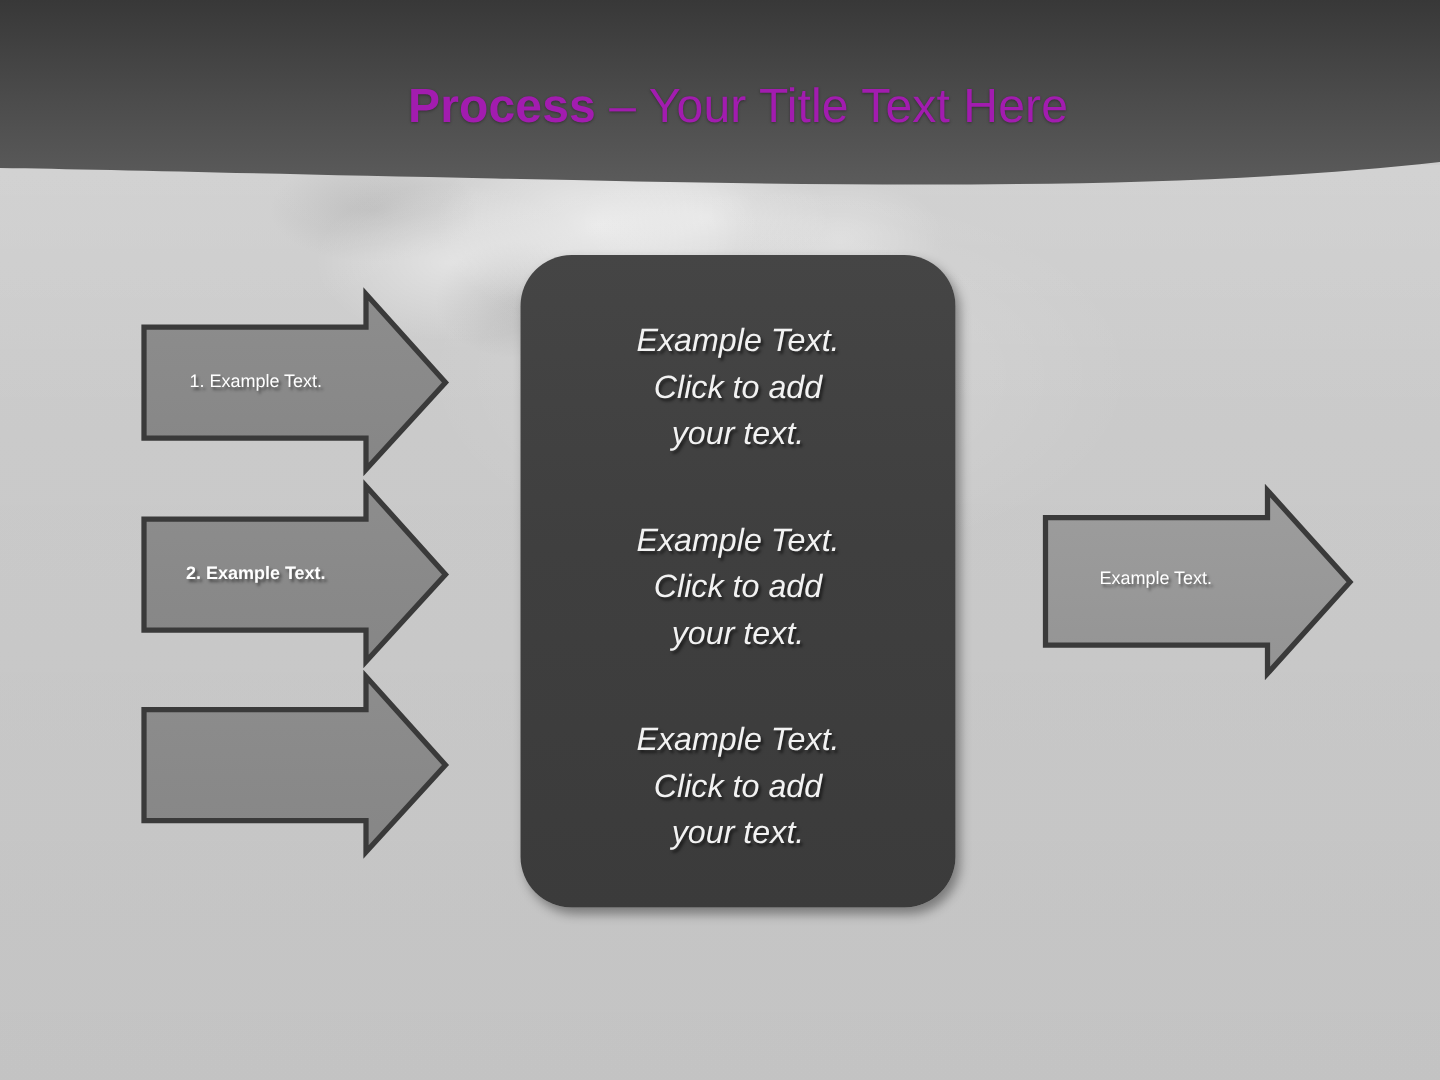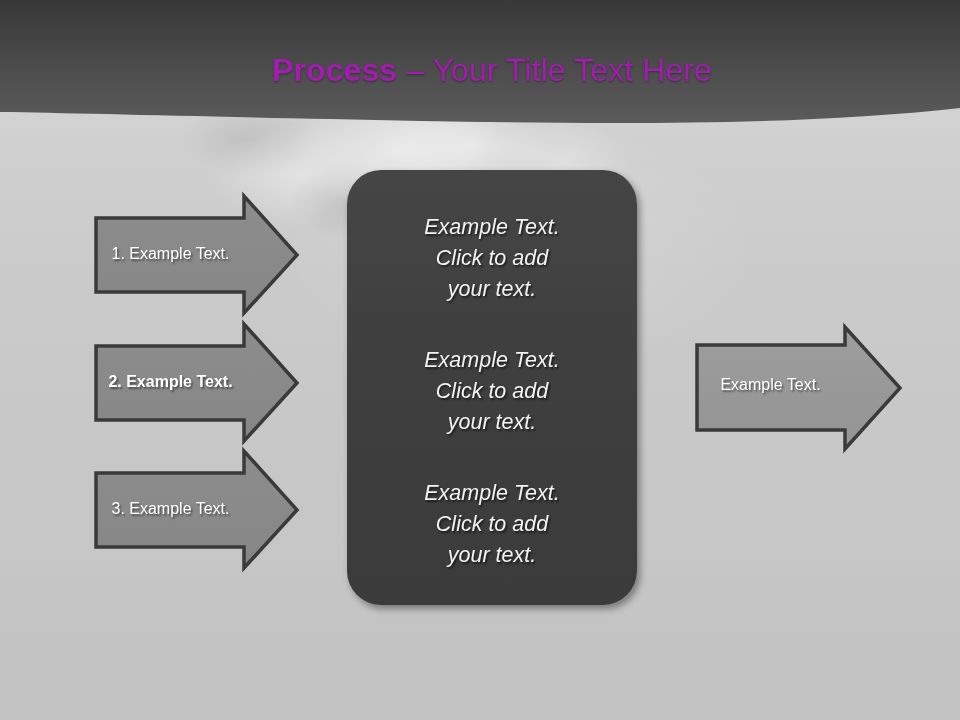--- a/index.html
+++ b/index.html
@@ -103,21 +103,21 @@
   .arrow {
     position: absolute;
   }
   .arrow svg { display: block; overflow: visible; }
   .arrow-label {
     position: absolute;
     left: 0;
     width: 100%;
     text-align: center;
     color: #ffffff;
-    font-size: 16px;
+    font-size: 12px;
     line-height: 20px;
     white-space: nowrap;
     text-shadow: 1.5px 2px 2px rgba(0,0,0,0.45);
     pointer-events: none;
   }
 
   .arrow-left   { left: 94px; width: 205px; height: 82px; }
   .arrow-left .arrow-label { top: 30px; padding-right: 52px; box-sizing: border-box; }
 
   .arrow-1 { top: 214px; }
@@ -181,21 +181,20 @@
     <svg width="205" height="82" viewBox="0 0 205 82">
       <polygon points="2,4 150,4 150,-18 203,41 150,99 150,78 2,78" fill="url(#arrGrad1)" stroke="#3a3a3a" stroke-width="3.5" stroke-linejoin="miter"></polygon>
     </svg>
     <div class="arrow-label">2. Example Text.</div>
   </div>
 
   <div class="arrow arrow-left arrow-3">
     <svg width="205" height="82" viewBox="0 0 205 82">
       <polygon points="2,4 150,4 150,-18 203,41 150,99 150,78 2,78" fill="url(#arrGrad1)" stroke="#3a3a3a" stroke-width="3.5" stroke-linejoin="miter"></polygon>
     </svg>
-    <div class="arrow-label">3. Example Text.</div>
   </div>
 
   <div class="arrow arrow-right">
     <svg width="207" height="94" viewBox="0 0 207 94">
       <defs>
         <linearGradient id="arrGrad2" x1="0" y1="0" x2="0" y2="1">
           <stop offset="0%" stop-color="#9d9d9d"></stop>
           <stop offset="100%" stop-color="#949494"></stop>
         </linearGradient>
       </defs>

